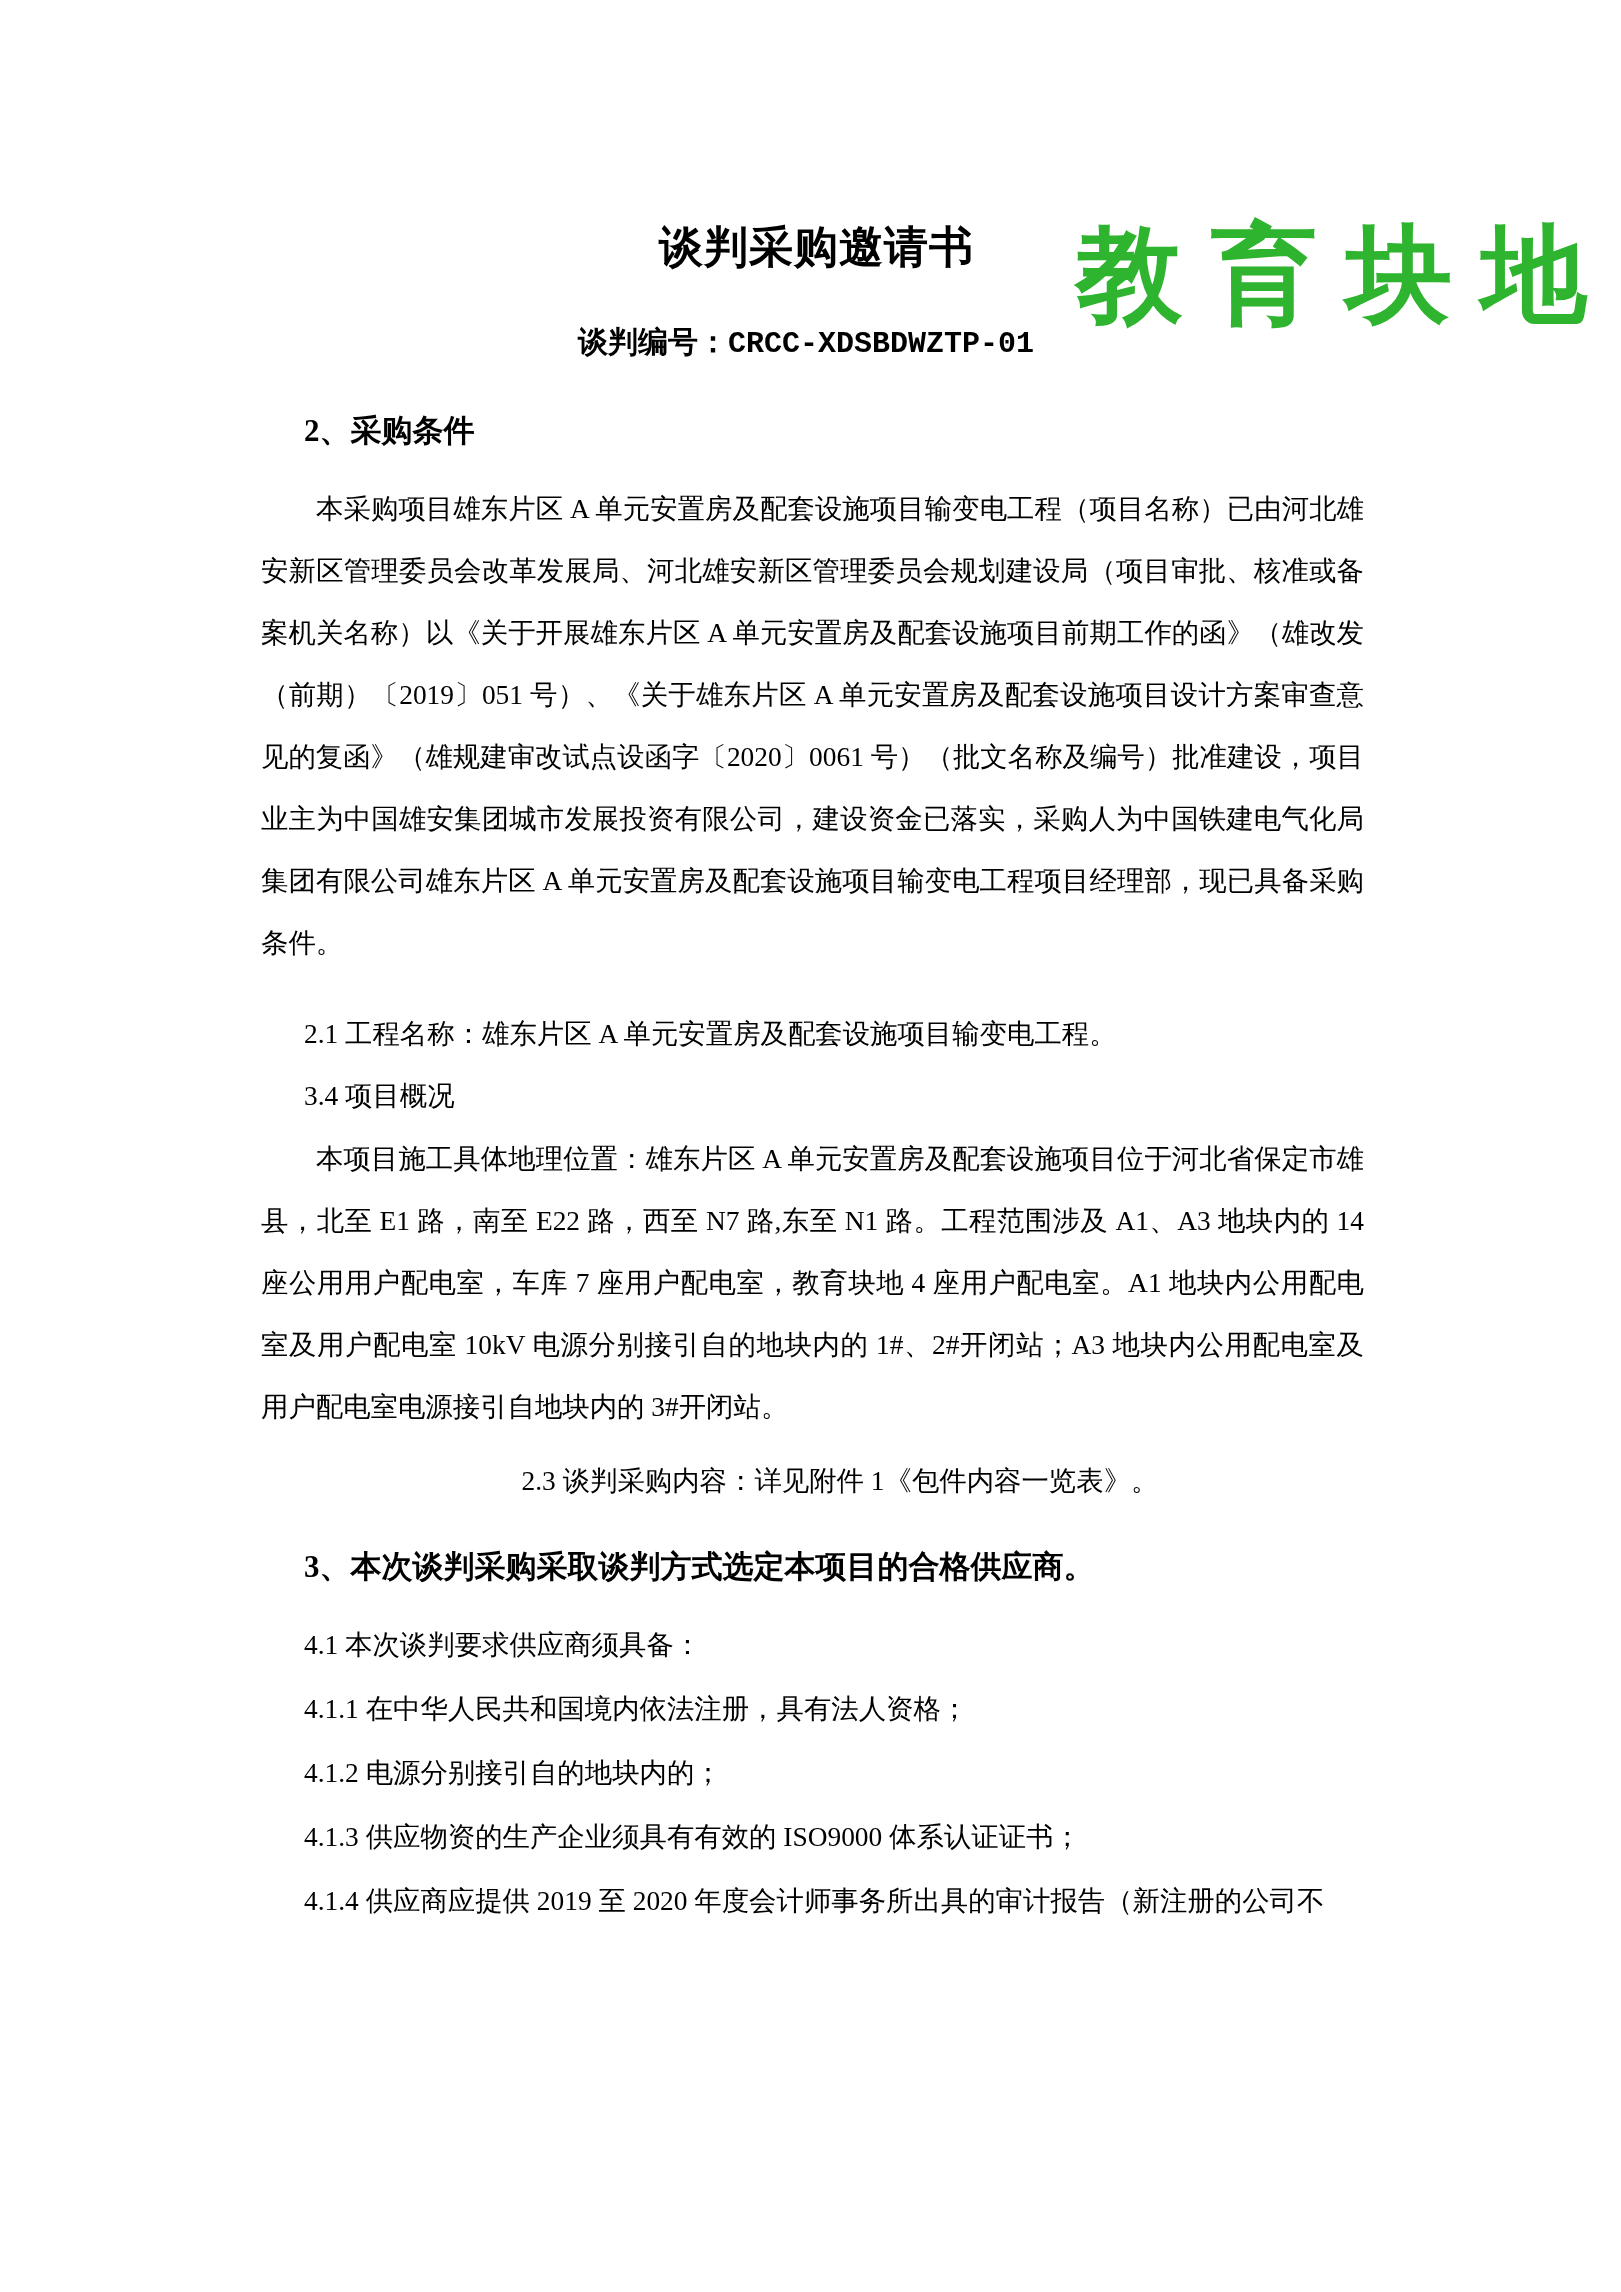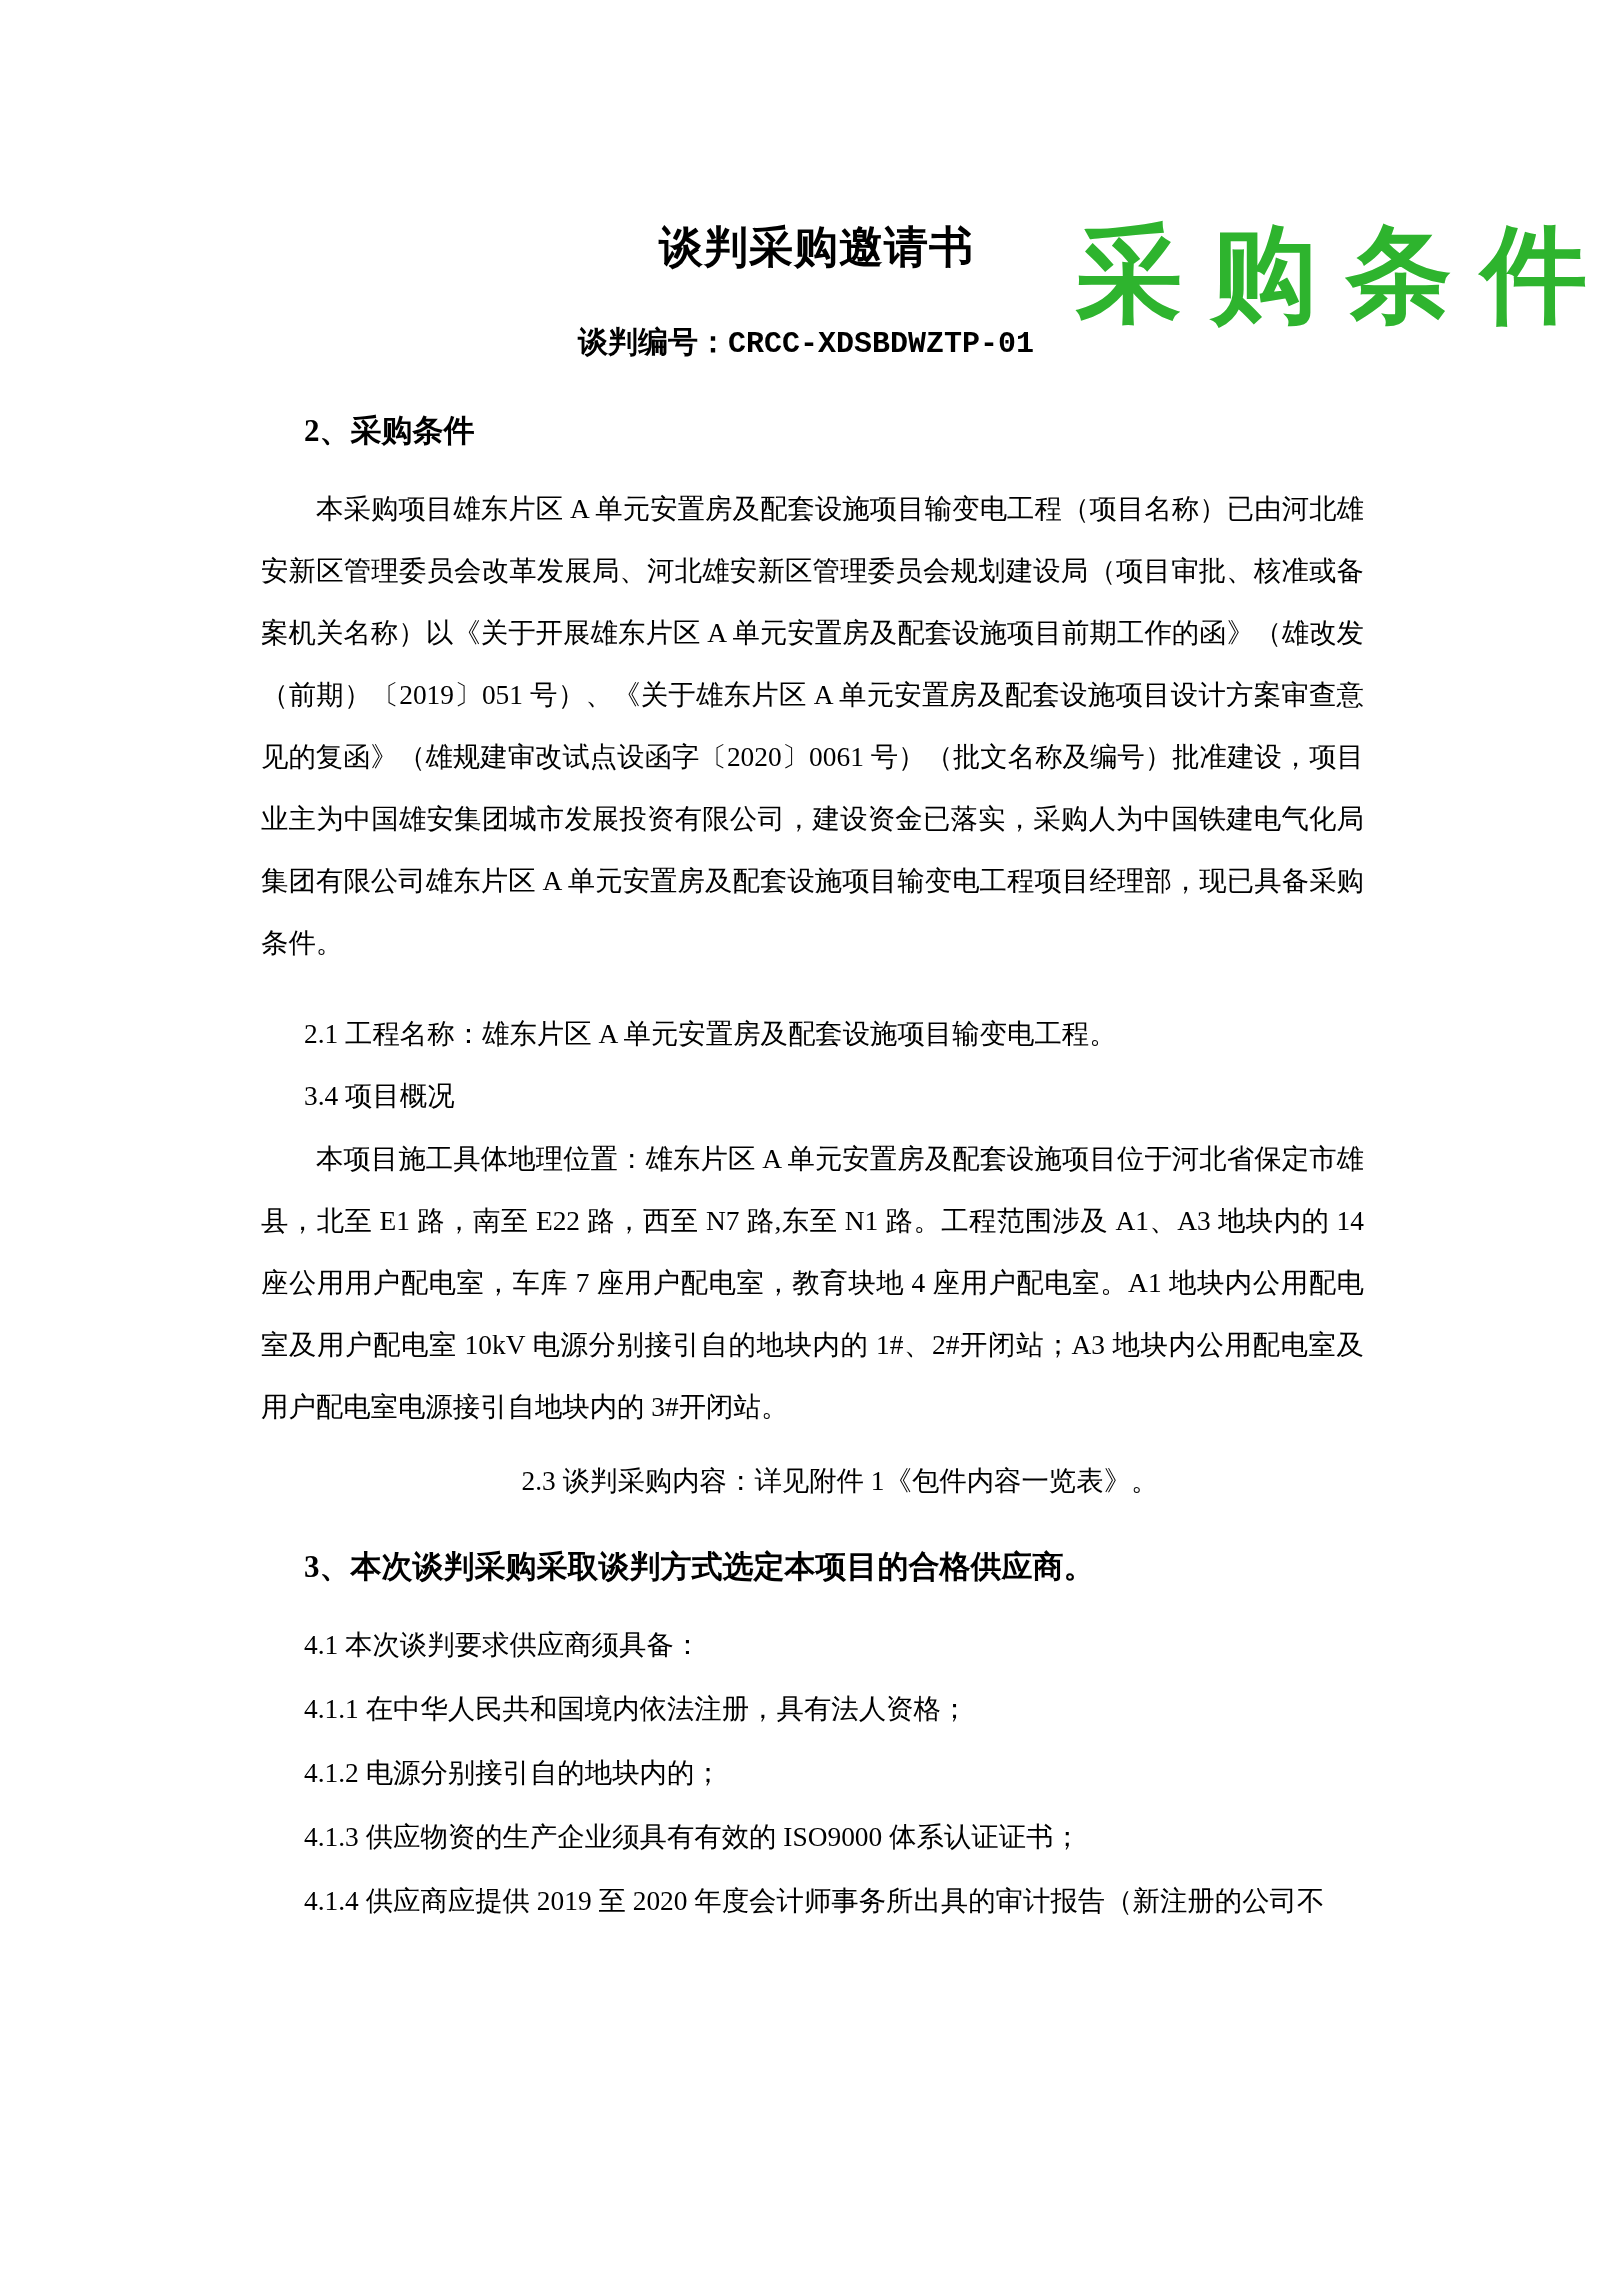--- a/index.html
+++ b/index.html
@@ -89,21 +89,21 @@
   .mt-41   { margin-top: 27.4px; }
   .mt-item { margin-top: 2px; }
 </style>
 </head>
 <body>
 
 <div class="page">
 
   <div class="doc-title">谈判采购邀请书</div>
 
-  <div class="brand-logo" style="color: rgb(46, 180, 46);">采购条件</div>
+  <div class="brand-logo" style="color: rgb(46, 180, 46);">教育块地</div>
 
   <div class="ref-number">
     <span>谈判编号：</span><span class="code">CRCC-XDSBDWZTP-01</span>
   </div>
 
   <div class="content">
 
     <h2 class="heading">2、采购条件</h2>
 
     <p class="para mt-p1">本采购项目雄东片区 A 单元安置房及配套设施项目输变电工程（项目名称）已由河北雄安新区管理委员会改革发展局、河北雄安新区管理委员会规划建设局（项目审批、核准或备案机关名称）以《关于开展雄东片区 A 单元安置房及配套设施项目前期工作的函》（雄改发（前期）〔2019〕051 号）、《关于雄东片区 A 单元安置房及配套设施项目设计方案审查意见的复函》（雄规建审改试点设函字〔2020〕0061 号）（批文名称及编号）批准建设，项目业主为中国雄安集团城市发展投资有限公司，建设资金已落实，采购人为中国铁建电气化局集团有限公司雄东片区 A 单元安置房及配套设施项目输变电工程项目经理部，现已具备采购条件。</p>

